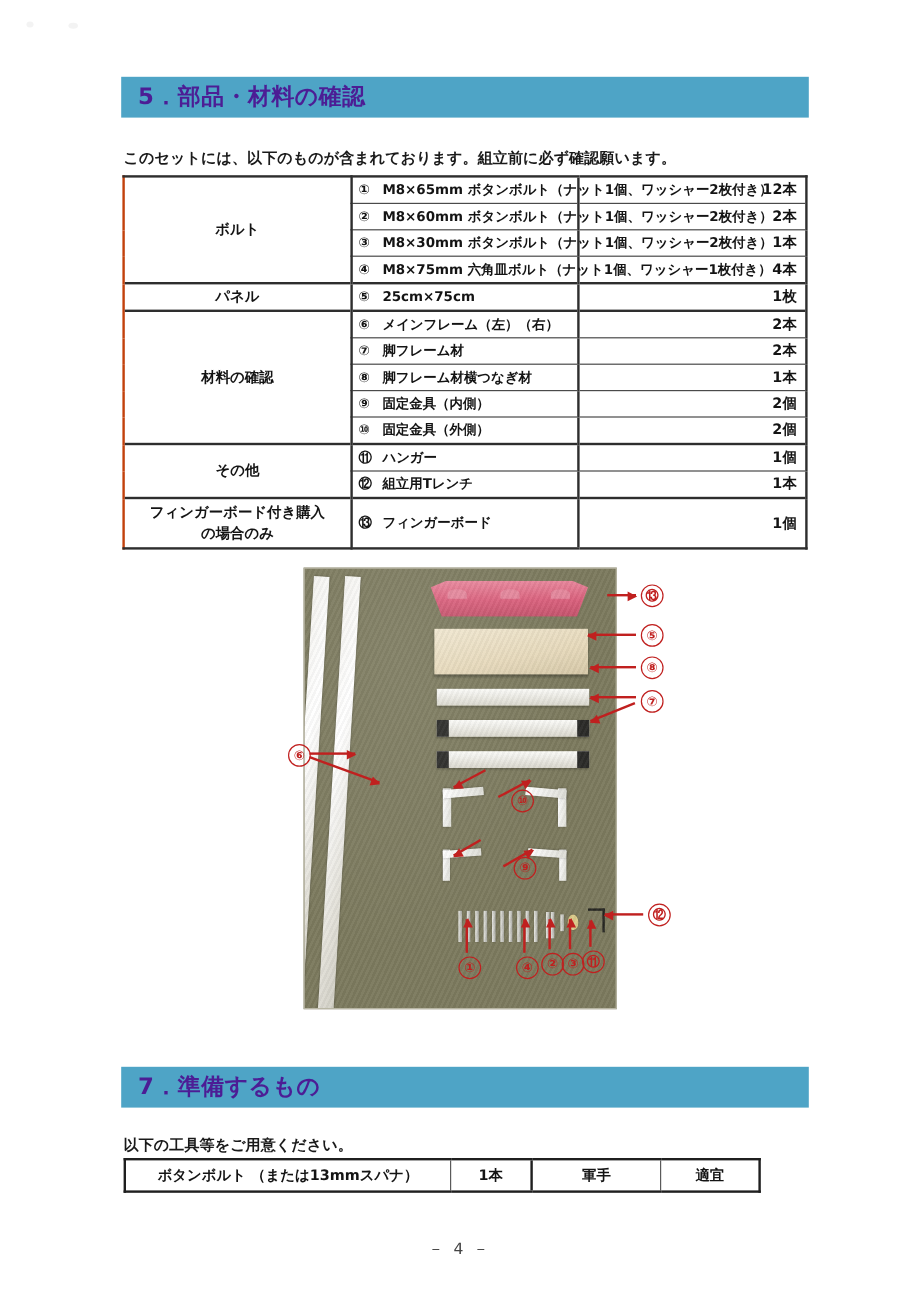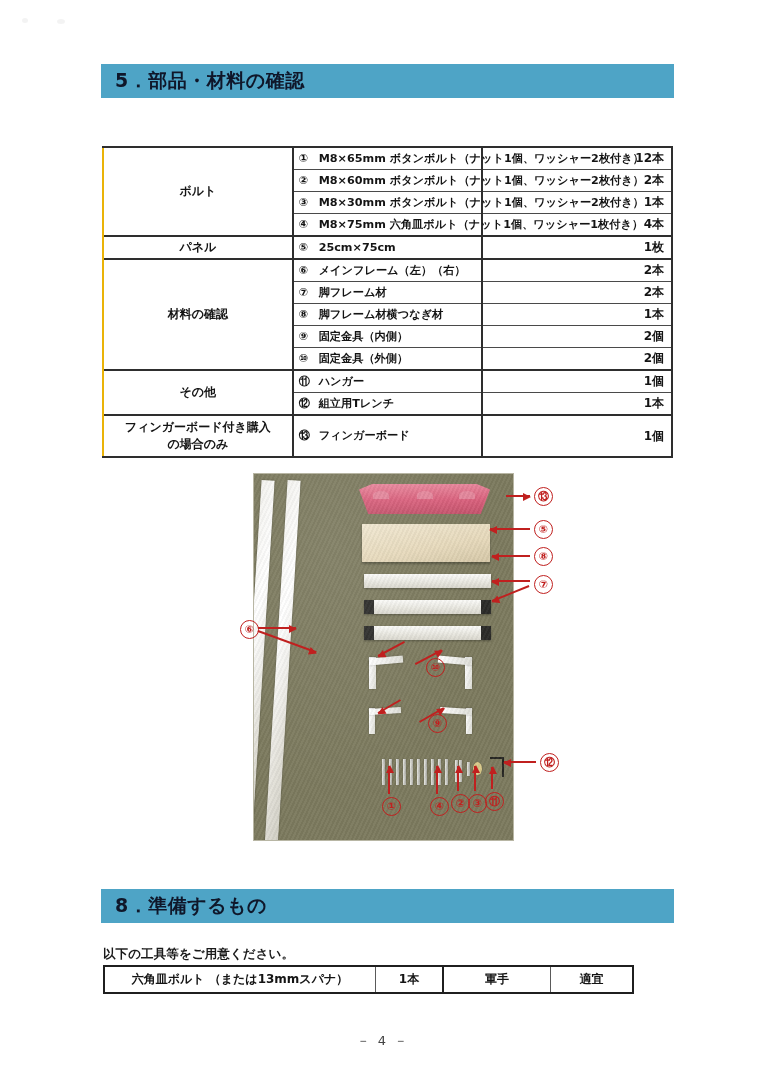--- a/index.html
+++ b/index.html
@@ -24,21 +24,21 @@
     position:absolute;
     height:34px;
     background:#4ea4c6;
     display:flex; align-items:center;
     padding-left:14px;
     box-sizing:border-box;
   }
   .sec-bar .sec-title {
     font-size:19px;
     font-weight:700;
-    color:#0f172a;
+    color:#4c1d95;
     letter-spacing:.5px;
     white-space:nowrap;
   }
   #sec5bar { left:101px; top:64px; width:573px; }
   #sec6bar { left:101px; top:889px; width:573px; }
 
   .intro {
     position:absolute;
     font-size:12.5px;
     font-weight:600;
@@ -63,21 +63,21 @@
     border:1px solid #4a4a4a;
     padding:0 5px;
     height:21px;
     vertical-align:middle;
     font-weight:600;
     line-height:1.05;
   }
   .parts-table td.cat {
     text-align:center;
     font-size:12px;
-    border-left:2px solid #eab308;
+    border-left:2px solid #c2410c;
     border-right:2px solid #2e2e2e;
   }
   .parts-table td.desc { text-align:left; white-space:nowrap; }
   .parts-table td.qty  {
     text-align:right;
     padding-right:7px;
     font-size:12px;
     border-right:2px solid #2e2e2e;
     border-left:2px solid #2e2e2e;
   }
@@ -233,20 +233,21 @@
 <body>
 
 <div class="page">
 
   <div class="speck s1"></div>
   <div class="speck s2"></div>
 
   <div class="sec-bar" id="sec5bar">
     <span class="sec-title">5．部品・材料の確認</span>
   </div>
+  <div class="intro" id="intro5">このセットには、以下のものが含まれております。組立前に必ず確認願います。</div>
 
   <table class="parts-table">
     <tbody id="parts-body">
         <tr class="grp-top">
           <td class="cat" rowspan="4">ボルト</td>
           <td class="desc"><span class="num">①</span>M8×65mm ボタンボルト（ナット1個、ワッシャー2枚付き）</td>
           <td class="qty">12本</td>
         </tr>
         <tr>
           <td class="desc"><span class="num">②</span>M8×60mm ボタンボルト（ナット1個、ワッシャー2枚付き）</td>
@@ -405,28 +406,28 @@
   <div class="arrow" style="left:458px;top:790px;width:25px;transform:rotate(-90deg);transform-origin:left center"></div>
   <div class="cal" style="left:451px;top:794px"><span class="circ-num">②</span></div>
 
   <div class="arrow" style="left:475px;top:790px;width:25px;transform:rotate(-90deg);transform-origin:left center"></div>
   <div class="cal" style="left:468px;top:794px"><span class="circ-num">③</span></div>
 
   <div class="arrow" style="left:492px;top:788px;width:22px;transform:rotate(-90deg);transform-origin:left center"></div>
   <div class="cal" style="left:485px;top:792px"><span class="circ-num">⑪</span></div>
 
   <div class="sec-bar" id="sec6bar">
-    <span class="sec-title">8．準備するもの</span>
+    <span class="sec-title">7．準備するもの</span>
   </div>
   <div class="intro" id="intro6">以下の工具等をご用意ください。</div>
 
   <table class="tools-table">
     <tbody>
       <tr>
-        <td class="t-name">六角皿ボルト （または13mmスパナ）</td>
+        <td class="t-name">ボタンボルト （または13mmスパナ）</td>
         <td class="t-qty">1本</td>
         <td class="t-name2">軍手</td>
         <td class="t-qty2">適宜</td>
       </tr>
     </tbody>
   </table>
 
   <div class="footer">－ 4 －</div>
 </div>
 

